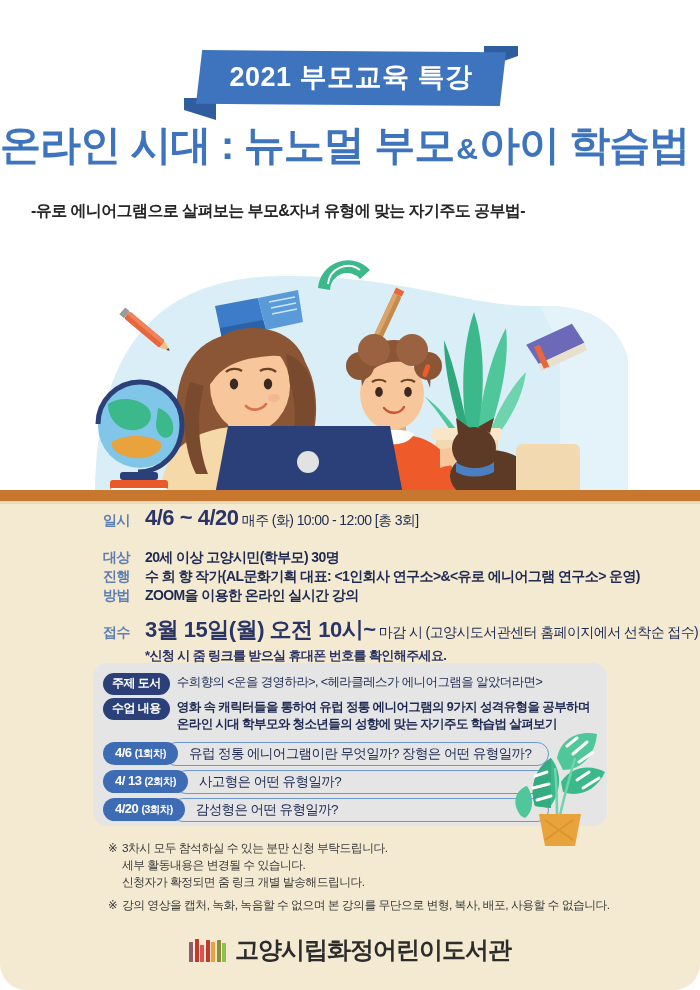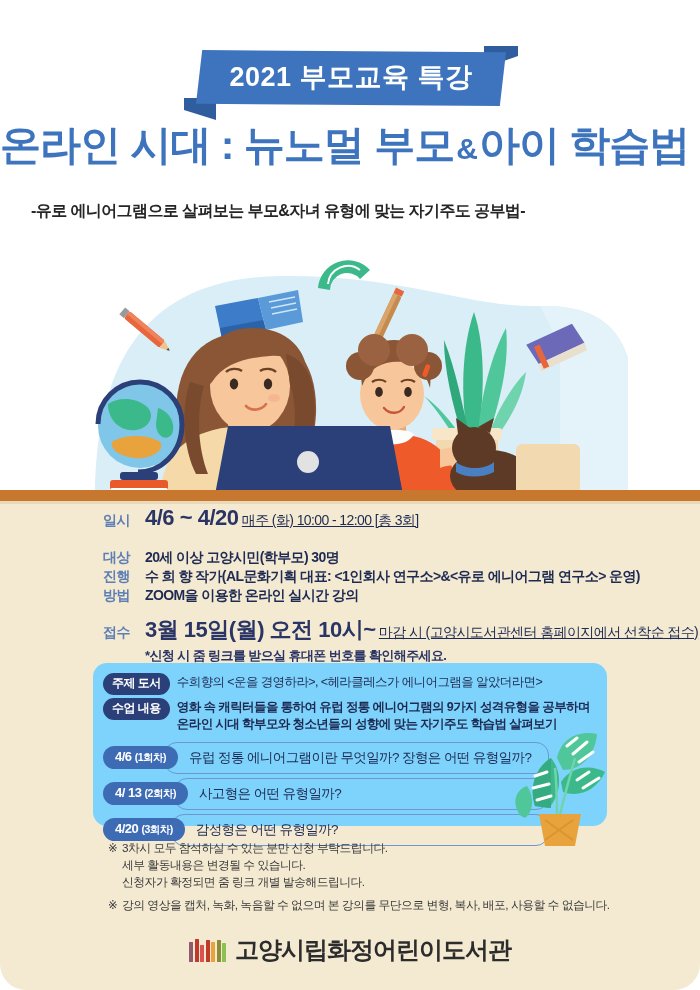--- a/index.html
+++ b/index.html
@@ -104,34 +104,34 @@
     color:#5d7fb4; font-size:14px; font-weight:bold;
     letter-spacing:-0.5px;
   }
   .ival {
     color:#1e2a52; font-size:14px; letter-spacing:-0.6px;
     font-weight:bold;
   }
   .ival .big {
     font-size:22px; font-weight:bold; color:#2a3566; letter-spacing:-0.5px;
   }
-  .ival .reg { font-weight:normal;text-decoration:underline; }
+  .ival .reg { font-weight:normal; }
   .irow.date { margin-bottom:18px; }
   .irow.apply { margin-top:10px; }
   .note-line {
     margin-left:42px; color:#2a3566; font-size:13px; font-weight:bold;
     letter-spacing:-0.6px; margin-top:2px;
   }
   .irow.contact { margin-top:4px; }
 
   
   .card {
     position:absolute; top:663px; left:93px;
     width:514px; height:163px;
-    background:#7dd3fc;
+    background:#e5e5e5;
     border-radius:14px;
     z-index:7;
     padding:10px 0 0 10px;
   }
   .card-row { display:flex; align-items:flex-start; margin-bottom:3px; }
   .pill {
     flex:0 0 auto;
     background:#2b3f79; color:#ffffff;
     font-size:12px; font-weight:bold;
     border-radius:11px;
@@ -162,21 +162,21 @@
   }
   .session-badge .sm { font-size:10.5px; }
   .session-body {
     flex:1 1 auto;
     margin-left:-14px;
     border:1.4px solid #6e96cf;
     border-radius:13px;
     padding:3px 10px 3px 24px;
     color:#1e2a52; font-size:13.5px; letter-spacing:-0.6px;
     background:transparent;
-    height:32px; display:flex; align-items:center;
+    height:24px; display:flex; align-items:center;
     margin-right:58px;
   }
 
   
   .card-plant {
     position:absolute; right:-8px; bottom:-22px;
     width:110px; height:120px; z-index:8; pointer-events:none;
   }
 
   

